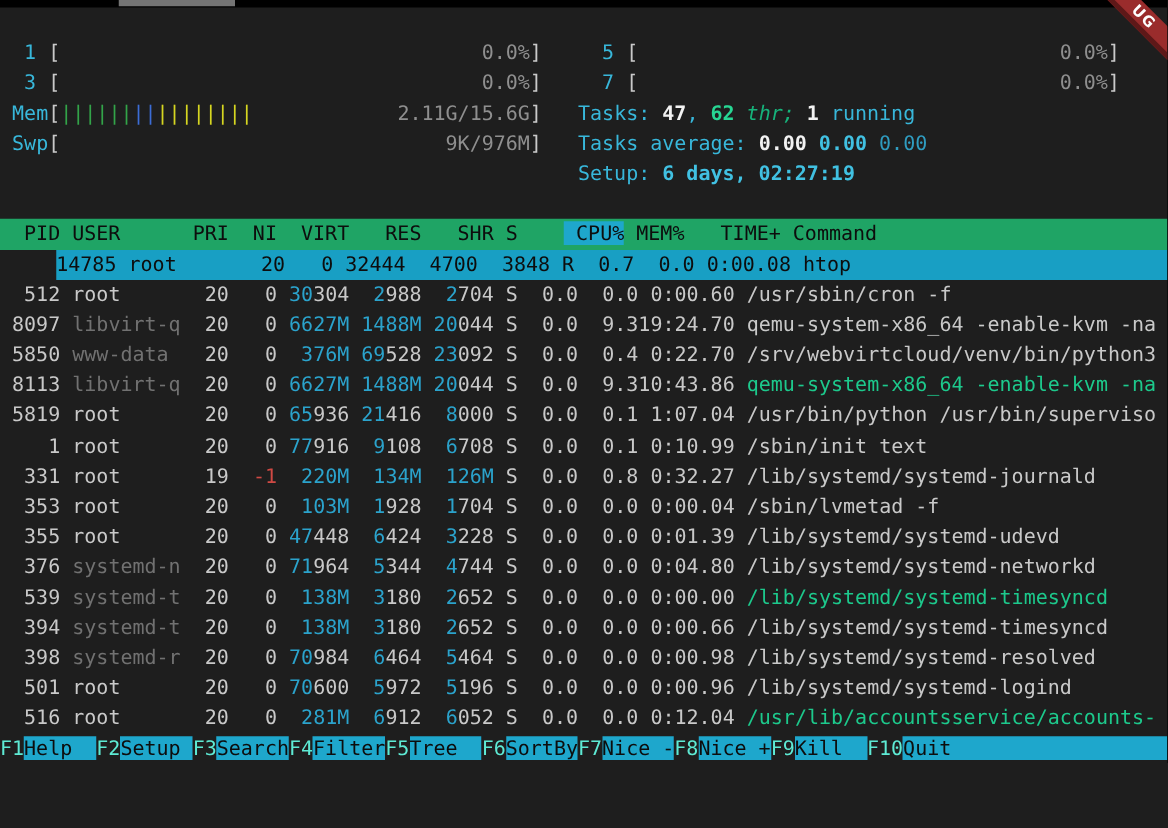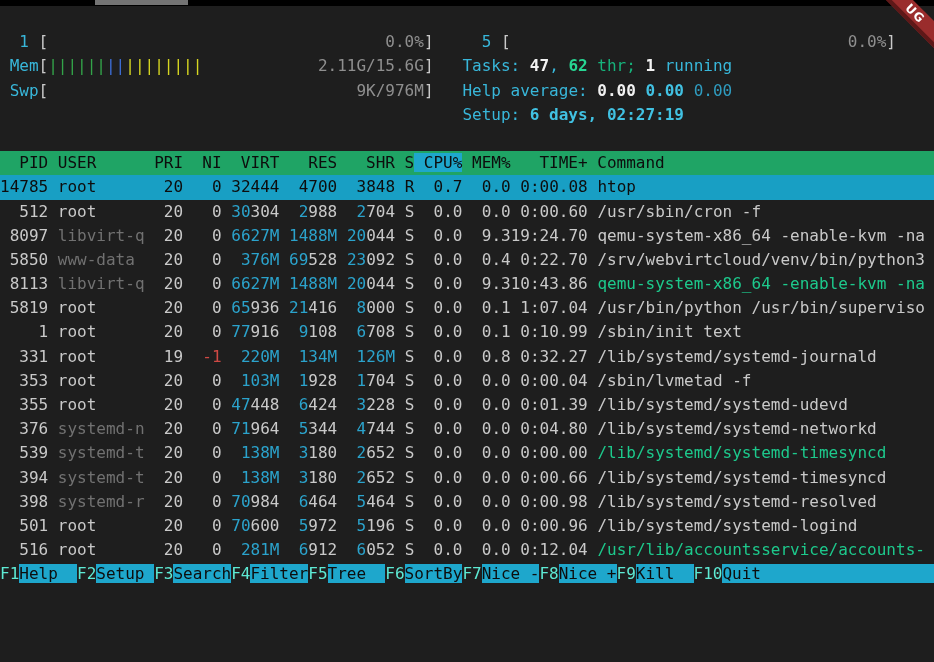--- a/index.html
+++ b/index.html
@@ -19,53 +19,54 @@
   .toptab{position:absolute;top:0;left:95px;width:93px;height:5px;background:var(--tab);}
   .term{position:absolute;top:6px;left:0;width:934px;font-size:16px;line-height:24.2px;color:var(--fg);}
   .ln{white-space:pre;height:24.2px;overflow:hidden;}
   .cy{color:var(--label-cyan);}
   .cyd{color:var(--digit-cyan);}
   .br{color:var(--fg);}
   .sh{color:var(--shadow);}
   .dim{color:var(--dim);}
   .fg{color:var(--fg);}
   .red{color:var(--red);}
-  .g{color:var(--green);}
+  .g{color:var(--green);font-style:italic;}
   .bg{color:var(--bold-green);font-weight:bold;}
   .bw{color:var(--bold-white);font-weight:bold;}
   .bc{color:var(--bold-cyan);font-weight:bold;}
   .c2{color:var(--load15);}
   .gcmd{color:var(--thread-green);}
   .pg{color:var(--pipe-green);}
   .pb{color:var(--pipe-blue);}
   .py{color:var(--pipe-yellow);}
   .hdr{background:var(--header-green);color:var(--black-text);}
-  .hdr .sort{background:var(--accent-cyan);}
-  .sel{background:var(--selection-cyan);}
+  .hdr .sort{background:var(--accent-cyan);margin-left:37px;}
+  .sel{background:var(--selection-cyan);margin-left:45px;}
   .sel span{color:var(--black-text) !important;font-weight:normal;}
   .fk{color:#5eead4;}
   .fl{background:var(--accent-cyan);color:var(--black-text);text-align:right;}
   .ribbon{position:absolute;top:5px;right:-28px;width:96px;height:15px;background:var(--ribbon);
           border-bottom:4px solid var(--ribbon-edge);transform:rotate(45deg);
           display:flex;align-items:center;justify-content:center;
           color:#fff;font-weight:bold;font-size:12px;letter-spacing:1px;
           font-family:"DejaVu Sans","Liberation Sans",sans-serif;}
 </style>
 </head>
 <body>
 
 <div class="screen">
   <div class="topbar">
     <div class="toptab"></div>
   </div>
   <div class="term" id="term">
       <div class="ln "></div>
       <div class="ln ">  <span class="cy">1</span> <span class="br">[</span>                                   <span class="sh">0.0%</span><span class="br">]</span>     <span class="cy">5</span> <span class="br">[</span>                                   <span class="sh">0.0%</span><span class="br">]</span></div>
+      <div class="ln ">  <span class="cy">3</span> <span class="br">[</span>                                   <span class="sh">0.0%</span><span class="br">]</span>     <span class="cy">7</span> <span class="br">[</span>                                   <span class="sh">0.0%</span><span class="br">]</span></div>
       <div class="ln "> <span class="cy">Mem</span><span class="br">[</span><span class="pg">||||||</span><span class="pb">||</span><span class="py">||||||||</span>            <span class="sh">2.11G/15.6G</span><span class="br">]</span>   <span class="cy">Tasks: </span><span class="bw">47</span><span class="cy">, </span><span class="bg">62</span><span class="g"> thr; </span><span class="bw">1</span><span class="cy"> running</span></div>
-      <div class="ln "> <span class="cy">Swp</span><span class="br">[</span>                                <span class="sh">9K/976M</span><span class="br">]</span>   <span class="cy">Help average: </span><span class="bw">0.00 </span><span class="bc">0.00 </span><span class="c2">0.00</span></div>
+      <div class="ln "> <span class="cy">Swp</span><span class="br">[</span>                                <span class="sh">9K/976M</span><span class="br">]</span>   <span class="cy">Tasks average: </span><span class="bw">0.00 </span><span class="bc">0.00 </span><span class="c2">0.00</span></div>
       <div class="ln ">                                                <span class="cy">Setup: </span><span class="bc">6 days, 02:27:19</span></div>
       <div class="ln "></div>
       <div class="ln hdr">  PID USER      PRI  NI  VIRT   RES   SHR S<span class="sort"> CPU%</span> MEM%   TIME+ Command                            </div>
       <div class="ln sel"><span class="fg">14785</span> <span class="fg">root     </span> <span class="fg"> 20</span> <span class="fg">  0</span> <span class="cyd">32</span><span class="fg">444</span> <span class="cyd"> 4</span><span class="fg">700</span> <span class="cyd"> 3</span><span class="fg">848</span> <span class="fg">R</span> <span class="fg"> 0.7</span> <span class="fg"> 0.0</span><span class="fg"> 0:00.08</span> <span class="fg">htop</span></div>
       <div class="ln "><span class="fg">  512</span> <span class="fg">root     </span> <span class="fg"> 20</span> <span class="fg">  0</span> <span class="cyd">30</span><span class="fg">304</span> <span class="cyd"> 2</span><span class="fg">988</span> <span class="cyd"> 2</span><span class="fg">704</span> <span class="fg">S</span> <span class="fg"> 0.0</span> <span class="fg"> 0.0</span><span class="fg"> 0:00.60</span> <span class="fg">/usr/sbin/cron -f</span></div>
       <div class="ln "><span class="fg"> 8097</span> <span class="dim">libvirt-q</span> <span class="fg"> 20</span> <span class="fg">  0</span> <span class="cyd">6627M</span> <span class="cyd">1488M</span> <span class="cyd">20</span><span class="fg">044</span> <span class="fg">S</span> <span class="fg"> 0.0</span> <span class="fg"> 9.3</span><span class="fg">19:24.70</span> <span class="fg">qemu-system-x86_64 -enable-kvm -na</span></div>
       <div class="ln "><span class="fg"> 5850</span> <span class="dim">www-data </span> <span class="fg"> 20</span> <span class="fg">  0</span> <span class="cyd"> 376M</span> <span class="cyd">69</span><span class="fg">528</span> <span class="cyd">23</span><span class="fg">092</span> <span class="fg">S</span> <span class="fg"> 0.0</span> <span class="fg"> 0.4</span><span class="fg"> 0:22.70</span> <span class="fg">/srv/webvirtcloud/venv/bin/python3</span></div>
       <div class="ln "><span class="fg"> 8113</span> <span class="dim">libvirt-q</span> <span class="fg"> 20</span> <span class="fg">  0</span> <span class="cyd">6627M</span> <span class="cyd">1488M</span> <span class="cyd">20</span><span class="fg">044</span> <span class="fg">S</span> <span class="fg"> 0.0</span> <span class="fg"> 9.3</span><span class="fg">10:43.86</span> <span class="gcmd">qemu-system-x86_64 -enable-kvm -na</span></div>
       <div class="ln "><span class="fg"> 5819</span> <span class="fg">root     </span> <span class="fg"> 20</span> <span class="fg">  0</span> <span class="cyd">65</span><span class="fg">936</span> <span class="cyd">21</span><span class="fg">416</span> <span class="cyd"> 8</span><span class="fg">000</span> <span class="fg">S</span> <span class="fg"> 0.0</span> <span class="fg"> 0.1</span><span class="fg"> 1:07.04</span> <span class="fg">/usr/bin/python /usr/bin/superviso</span></div>
       <div class="ln "><span class="fg">    1</span> <span class="fg">root     </span> <span class="fg"> 20</span> <span class="fg">  0</span> <span class="cyd">77</span><span class="fg">916</span> <span class="cyd"> 9</span><span class="fg">108</span> <span class="cyd"> 6</span><span class="fg">708</span> <span class="fg">S</span> <span class="fg"> 0.0</span> <span class="fg"> 0.1</span><span class="fg"> 0:10.99</span> <span class="fg">/sbin/init text</span></div>

